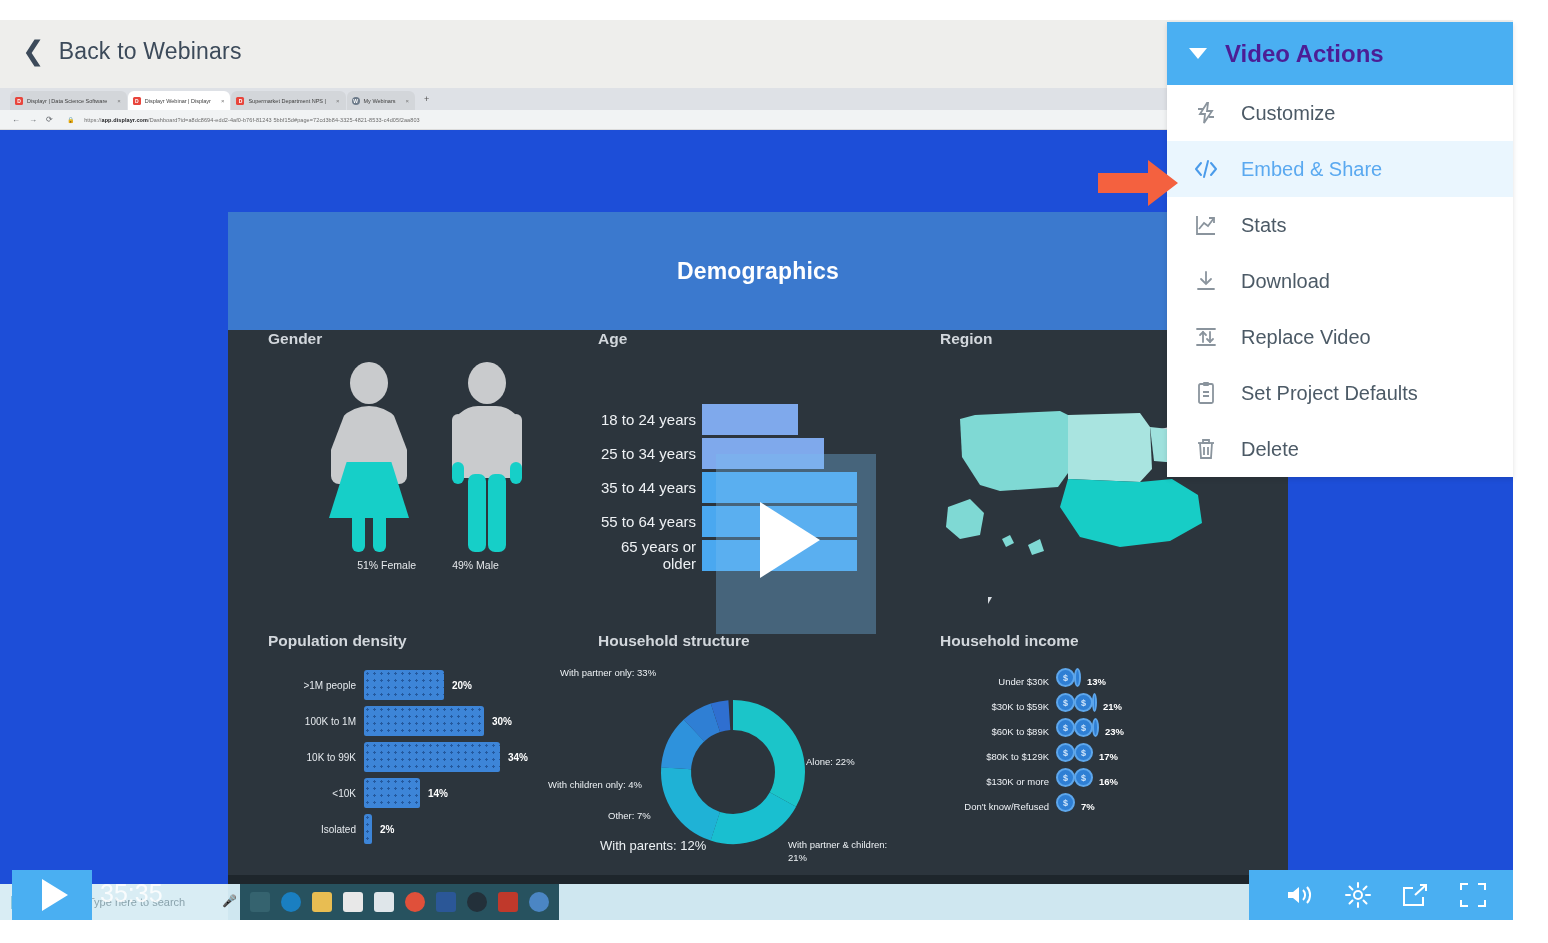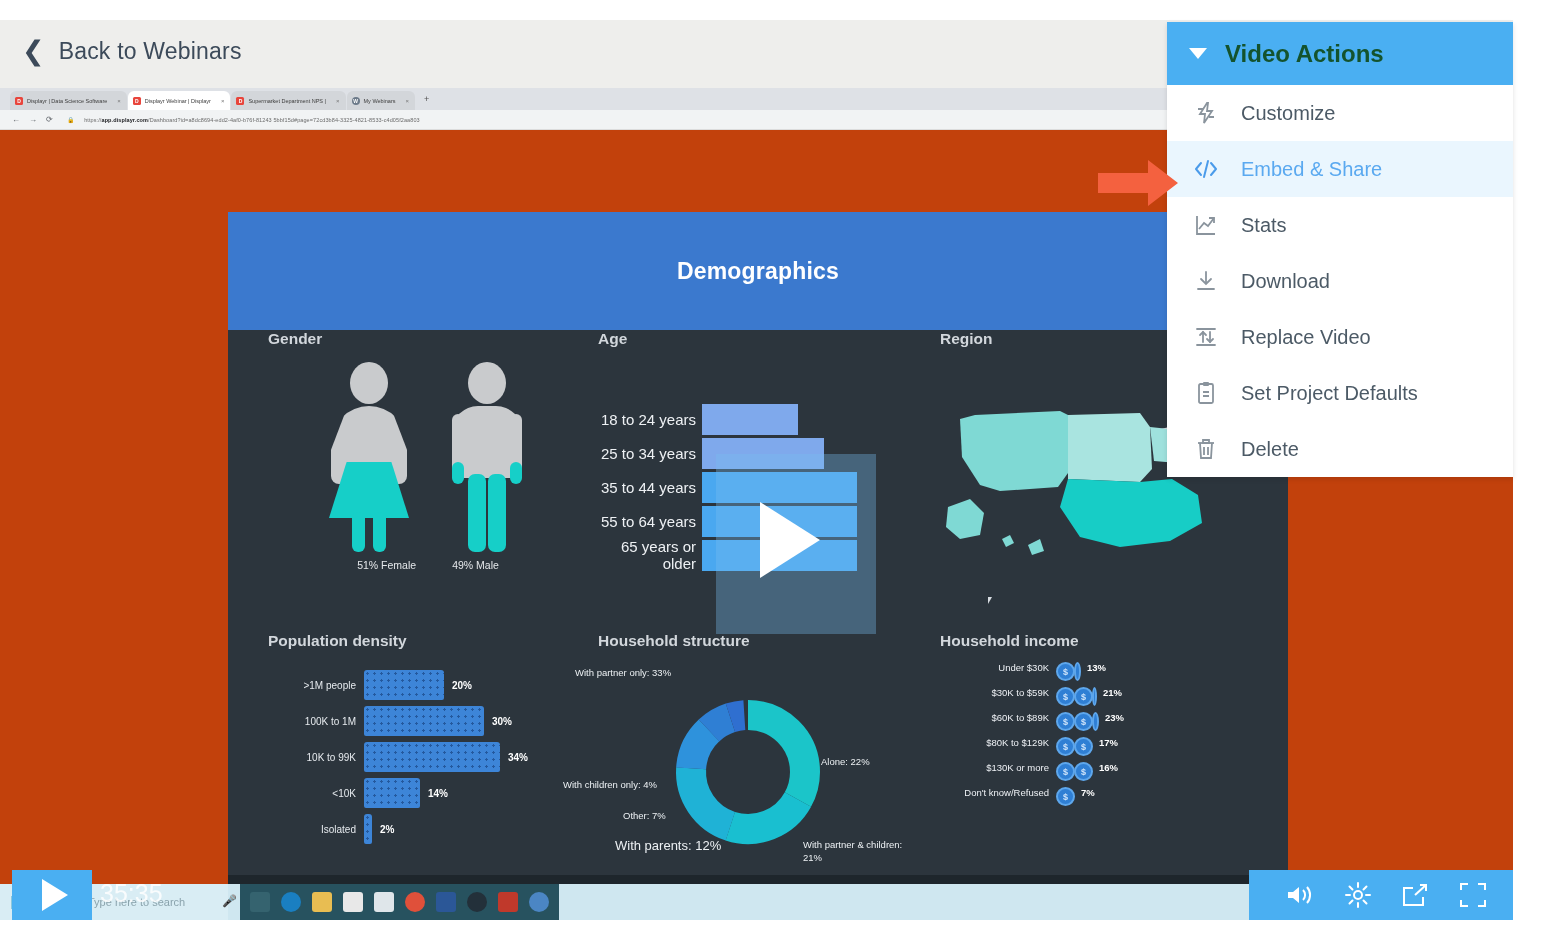--- a/index.html
+++ b/index.html
@@ -63,21 +63,21 @@
     height:20px; background:#f1f3f4; display:flex; align-items:center; gap:9px;
     padding-left:12px; border-bottom:1px solid #dcdcdc;
   }
   .nav-ico { font-size:8px; color:#5f6368; }
   .lock-ico { font-size:6px; color:#5f6368; margin-left:6px;}
   .url-text {
     font-size:5.5px; color:#6b6b6b; letter-spacing:.1px; white-space:nowrap;
   }
   .url-text b { color:#202124; font-weight:700; }
 
-  .browser-body { position:relative; height:758px; background:#c2410c; }
+  .browser-body { position:relative; height:758px; background:#1d4ed8; }
 
   
   .dash {
     position:absolute; left:228px; top:82px; width:1060px; height:705px;
     background:#2c353d;
   }
   .dash-header {
     height:118px; background:#3b79ce; display:flex; align-items:center; justify-content:center;
   }
   .dash-title { color:#ffffff; font-size:23px; font-weight:700; letter-spacing:.2px; }
@@ -144,25 +144,25 @@
   
   .pop-wrap { position:absolute; left:40px; top:455px; width:310px; }
   .pop-row { display:flex; align-items:center; height:36px; }
   .pop-lbl { width:96px; text-align:right; color:#e6eaee; font-size:10px; padding-right:8px; }
   .pop-bar { height:30px; background:#3d85d8; border-radius:3px 3px 2px 2px;
              background-image: radial-gradient(circle, rgba(20,60,120,.6) 1px, transparent 1.3px);
              background-size: 7px 7px; }
   .pop-val { color:#ffffff; font-size:10px; font-weight:700; margin-left:8px; }
 
   
-  .donut-wrap { position:absolute; left:345px; top:440px; width:350px; height:230px; }
+  .donut-wrap { position:absolute; left:330px; top:440px; width:350px; height:230px; }
 
   
   .inc-wrap { position:absolute; left:700px; top:450px; width:330px; }
-  .inc-row { display:flex; align-items:flex-start; height:25px; }
+  .inc-row { display:flex; align-items:flex-end; height:25px; }
   .inc-lbl { width:128px; text-align:right; color:#eef1f5; font-size:9.5px; padding-right:7px; }
   .coins { display:flex; align-items:center; }
   .coin { width:19px; height:19px; border-radius:50%; background:#2f7fd4;
           border:2px solid #5ea7ec; color:#cfe4fa; font-size:9px; font-weight:700;
           display:flex; align-items:center; justify-content:center; margin-right:-1px; }
   .coin.part { border-radius:50%; }
   .inc-val { color:#ffffff; font-size:9.5px; font-weight:700; margin-left:7px; }
 
   
   .dash-footer {
@@ -212,21 +212,21 @@
   .panel {
     position:absolute; left:1167px; top:22px; width:346px;
     background:#ffffff; box-shadow:0 2px 5px rgba(0,0,0,.12); z-index:40;
   }
   .panel-head {
     height:63px; background:#4aaff2; display:flex; align-items:center;
     padding-left:22px; gap:18px; cursor:pointer;
   }
   .panel-caret { width:0;height:0; border-left:9px solid transparent; border-right:9px solid transparent;
                  border-top:11px solid #ffffff; }
-  .panel-head-label { color:#14532d; font-size:24px; font-weight:700; }
+  .panel-head-label { color:#4c1d95; font-size:24px; font-weight:700; }
   .menu-item {
     height:56px; display:flex; align-items:center; gap:22px; padding-left:26px;
     cursor:pointer; color:#4c5a66; font-size:20px;
   }
   .menu-item.sel { background:#eaf6fe; color:#5aa9f0; }
   .menu-icon { width:26px; display:flex; align-items:center; justify-content:center; color:#8a949d; }
   .menu-item.sel .menu-icon { color:#4a9bea; }
 
   
   .red-arrow { position:absolute; left:1098px; top:160px; z-index:50; }

